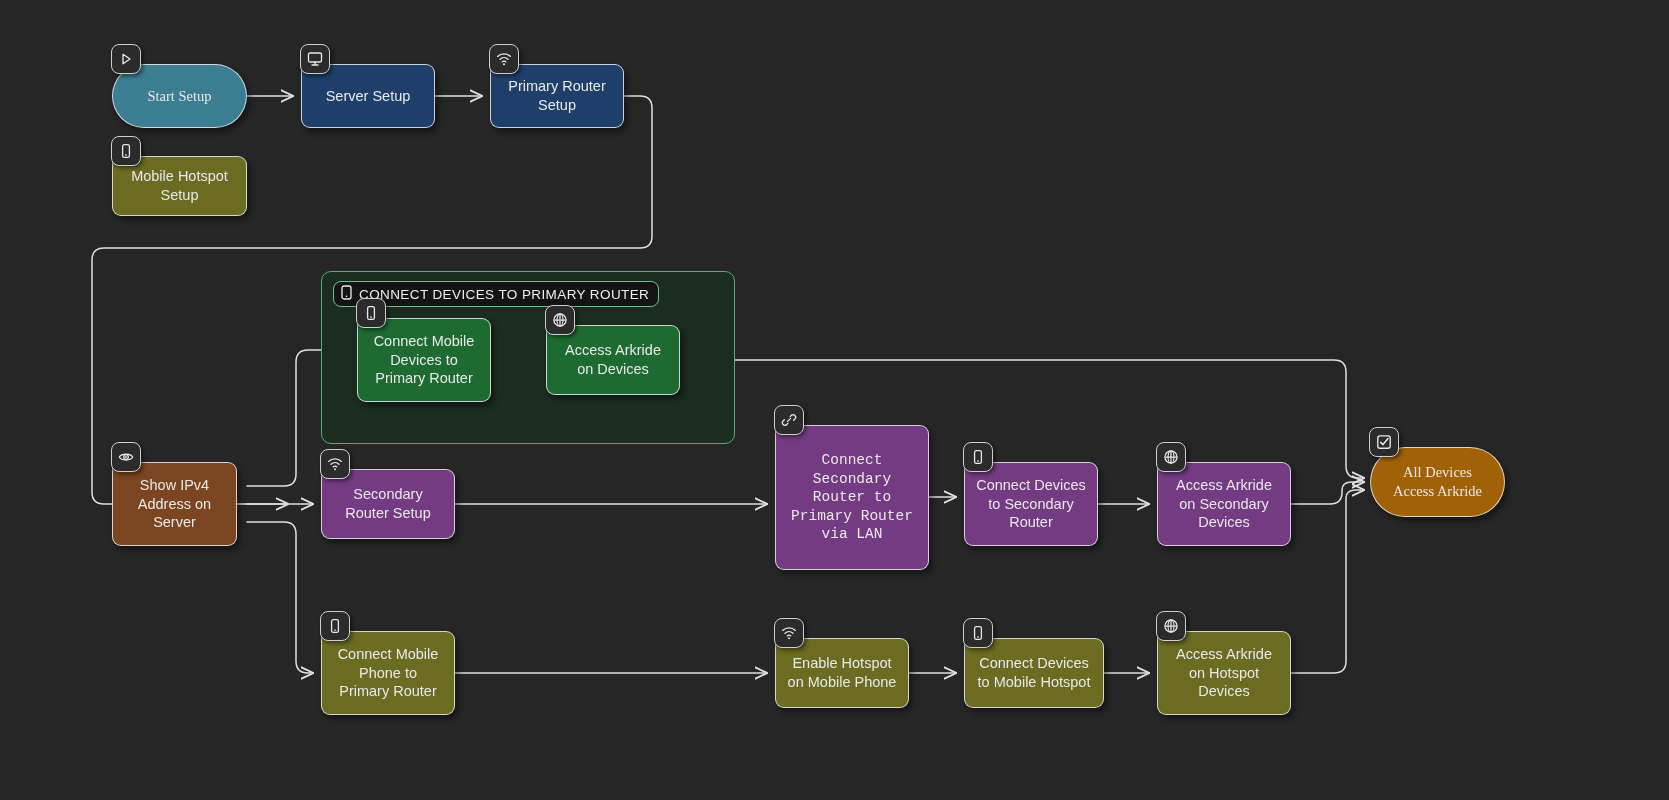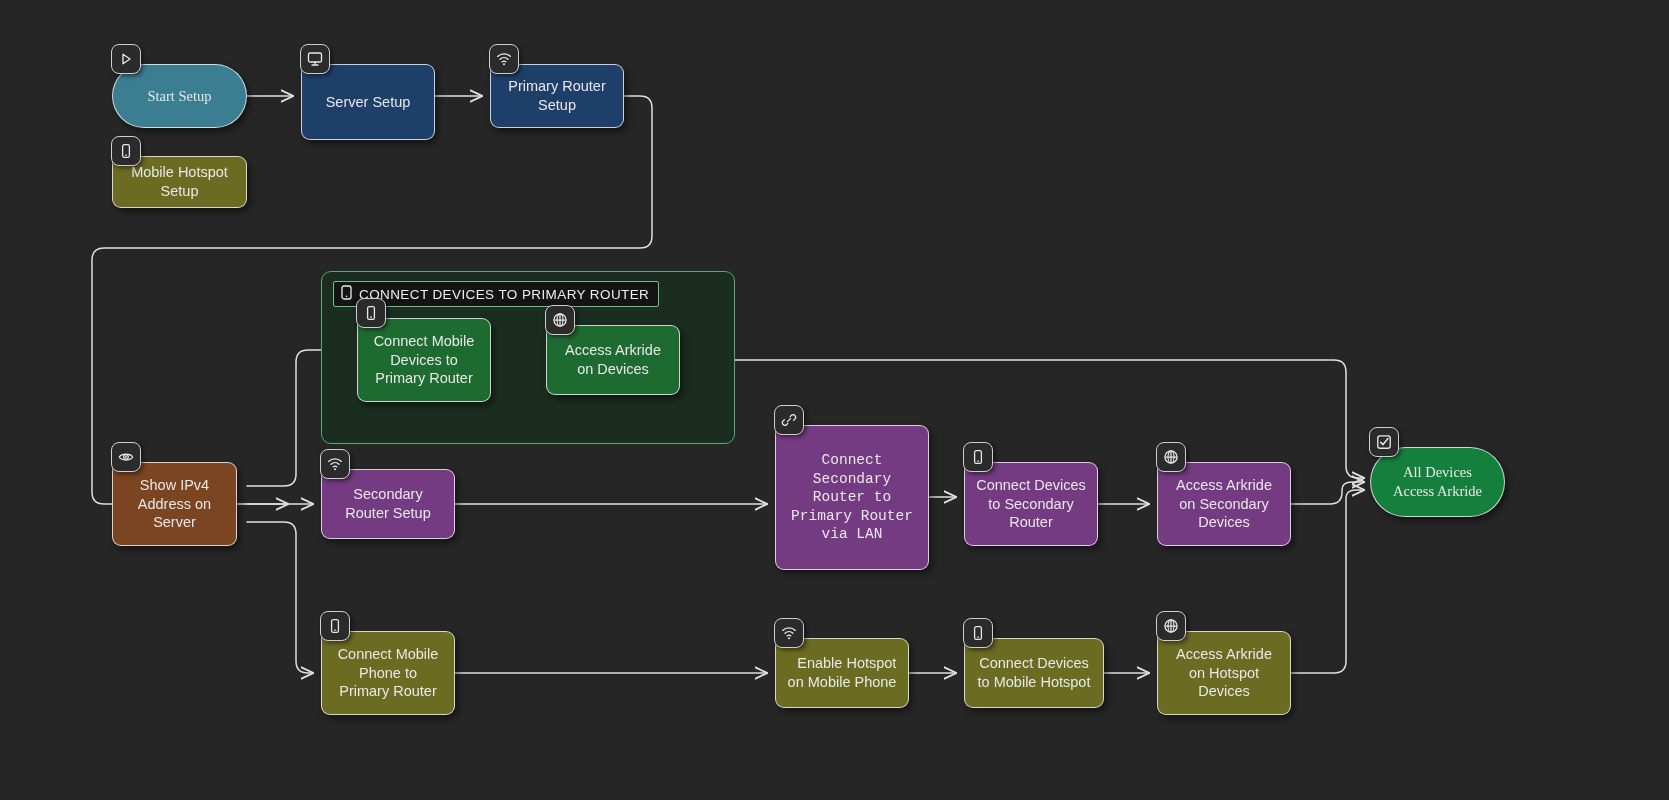--- a/index.html
+++ b/index.html
@@ -19,21 +19,21 @@
   .badge{position:absolute;left:-2px;top:-21px;width:28px;height:28px;
          border-radius:8px;border:1.8px solid #cfcfcf;background:#2b2b2b;
          display:flex;align-items:center;justify-content:center;z-index:6;
          box-shadow:2px 2px 4px rgba(0,0,0,.5);}
   .badge svg{display:block;}
 
   .subgraph{position:absolute;box-sizing:border-box;border:1.6px solid #5aa877;
             border-radius:10px;background:#1b2c20;z-index:1;}
   .sg-title{position:absolute;top:9px;left:11px;height:22px;display:flex;
             align-items:center;gap:7px;padding:1px 9px 1px 7px;
-            background:#141414;border:1.2px solid #6fbf8b;border-radius:2px;
+            background:#141414;border:1.2px solid #6fbf8b;border-radius:8px;
             color:#ededed;font-size:13.5px;letter-spacing:.4px;z-index:2;}
 </style>
 </head>
 <body>
 
 <div id="stage">
 
   <div class="subgraph" id="sgbox" style="left: 321px; top: 271px; width: 414px; height: 173px; background: rgb(27, 44, 32); border-color: rgb(90, 168, 119);">
     <div class="sg-title">
       <span>
@@ -74,42 +74,42 @@
 
   <div id="nodelayer">
       <div class="node stadium" style="left: 112px; top: 64px; width: 135px; height: 64px; background: rgb(59, 125, 145);">
         <div class="badge">
           <svg width="16" height="16" viewBox="0 0 16 16">
             <path d="M5 3.2 L12 8 L5 12.8 Z" fill="none" stroke="#e8e8e8" stroke-width="1.3" stroke-linejoin="round"></path>
           </svg>
         </div>
         <div class="lbl">Start Setup</div>
       </div>
-      <div class="node" style="left: 301px; top: 64px; width: 134px; height: 76px; background: rgb(31, 63, 107);">
+      <div class="node" style="left: 301px; top: 64px; width: 134px; height: 64px; background: rgb(31, 63, 107);">
         <div class="badge">
           <svg width="16" height="16" viewBox="0 0 16 16">
             <rect x="1.5" y="2" width="13" height="9" rx="1.6" fill="none" stroke="#e8e8e8" stroke-width="1.3"></rect>
             <path d="M8 11 V14 M5 14 H11" stroke="#e8e8e8" stroke-width="1.3" stroke-linecap="round"></path>
           </svg>
         </div>
         <div class="lbl">Server Setup</div>
       </div>
       <div class="node" style="left: 490px; top: 64px; width: 134px; height: 64px; background: rgb(31, 63, 107);">
         <div class="badge">
           <svg width="16" height="16" viewBox="0 0 16 16">
             <path d="M1.6 5.4 A9.5 9.5 0 0 1 14.4 5.4" fill="none" stroke="#e8e8e8" stroke-width="1.3" stroke-linecap="round"></path>
             <path d="M4 8.2 A6 6 0 0 1 12 8.2" fill="none" stroke="#e8e8e8" stroke-width="1.3" stroke-linecap="round"></path>
             <path d="M6.2 10.8 A3 3 0 0 1 9.8 10.8" fill="none" stroke="#e8e8e8" stroke-width="1.3" stroke-linecap="round"></path>
             <circle cx="8" cy="13.2" r="1" fill="#e8e8e8"></circle>
           </svg>
         </div>
         <div class="lbl">Primary Router
 Setup</div>
       </div>
-      <div class="node" style="left: 112px; top: 156px; width: 135px; height: 52px; background: rgb(107, 107, 34);">
+      <div class="node" style="left: 112px; top: 156px; width: 135px; height: 60px; background: rgb(107, 107, 34);">
         <div class="badge">
           <svg width="16" height="16" viewBox="0 0 16 16">
             <rect x="4.6" y="1.6" width="6.8" height="12.8" rx="1.7" fill="none" stroke="#e8e8e8" stroke-width="1.3"></rect>
             <circle cx="8" cy="12.1" r=".85" fill="#e8e8e8"></circle>
           </svg>
         </div>
         <div class="lbl">Mobile Hotspot
 Setup</div>
       </div>
       <div class="node" style="left: 357px; top: 318px; width: 134px; height: 84px; background: rgb(30, 107, 50);">
@@ -199,21 +199,21 @@
         <div class="badge">
           <svg width="16" height="16" viewBox="0 0 16 16">
             <rect x="4.6" y="1.6" width="6.8" height="12.8" rx="1.7" fill="none" stroke="#e8e8e8" stroke-width="1.3"></rect>
             <circle cx="8" cy="12.1" r=".85" fill="#e8e8e8"></circle>
           </svg>
         </div>
         <div class="lbl">Connect Mobile
 Phone to
 Primary Router</div>
       </div>
-      <div class="node" style="left: 775px; top: 638px; width: 134px; height: 70px; background: rgb(107, 107, 34); text-align: right;">
+      <div class="node" style="left: 775px; top: 638px; width: 134px; height: 70px; background: rgb(107, 107, 34);">
         <div class="badge">
           <svg width="16" height="16" viewBox="0 0 16 16">
             <path d="M1.6 5.4 A9.5 9.5 0 0 1 14.4 5.4" fill="none" stroke="#e8e8e8" stroke-width="1.3" stroke-linecap="round"></path>
             <path d="M4 8.2 A6 6 0 0 1 12 8.2" fill="none" stroke="#e8e8e8" stroke-width="1.3" stroke-linecap="round"></path>
             <path d="M6.2 10.8 A3 3 0 0 1 9.8 10.8" fill="none" stroke="#e8e8e8" stroke-width="1.3" stroke-linecap="round"></path>
             <circle cx="8" cy="13.2" r="1" fill="#e8e8e8"></circle>
           </svg>
         </div>
         <div class="lbl">Enable Hotspot
 on Mobile Phone</div>
@@ -233,21 +233,21 @@
           <svg width="16" height="16" viewBox="0 0 16 16">
             <circle cx="8" cy="8" r="6.1" fill="none" stroke="#e8e8e8" stroke-width="1.25"></circle>
             <path d="M8 1.9 V14.1 M1.9 8 H14.1" stroke="#e8e8e8" stroke-width="1.25"></path>
             <ellipse cx="8" cy="8" rx="3" ry="6.1" fill="none" stroke="#e8e8e8" stroke-width="1.15"></ellipse>
           </svg>
         </div>
         <div class="lbl">Access Arkride
 on Hotspot
 Devices</div>
       </div>
-      <div class="node stadium" style="left: 1370px; top: 447px; width: 135px; height: 70px; background: #15803d;">
+      <div class="node stadium" style="left: 1370px; top: 447px; width: 135px; height: 70px; background: #a16207;">
         <div class="badge">
           <svg width="16" height="16" viewBox="0 0 16 16">
             <rect x="1.8" y="1.8" width="12.4" height="12.4" rx="2.2" fill="none" stroke="#e8e8e8" stroke-width="1.35"></rect>
             <path d="M4.6 8.2 L7 10.6 L12 4.6" fill="none" stroke="#e8e8e8" stroke-width="1.5" stroke-linecap="round" stroke-linejoin="round"></path>
           </svg>
         </div>
         <div class="lbl">All Devices
 Access Arkride</div>
       </div>
     </div>

